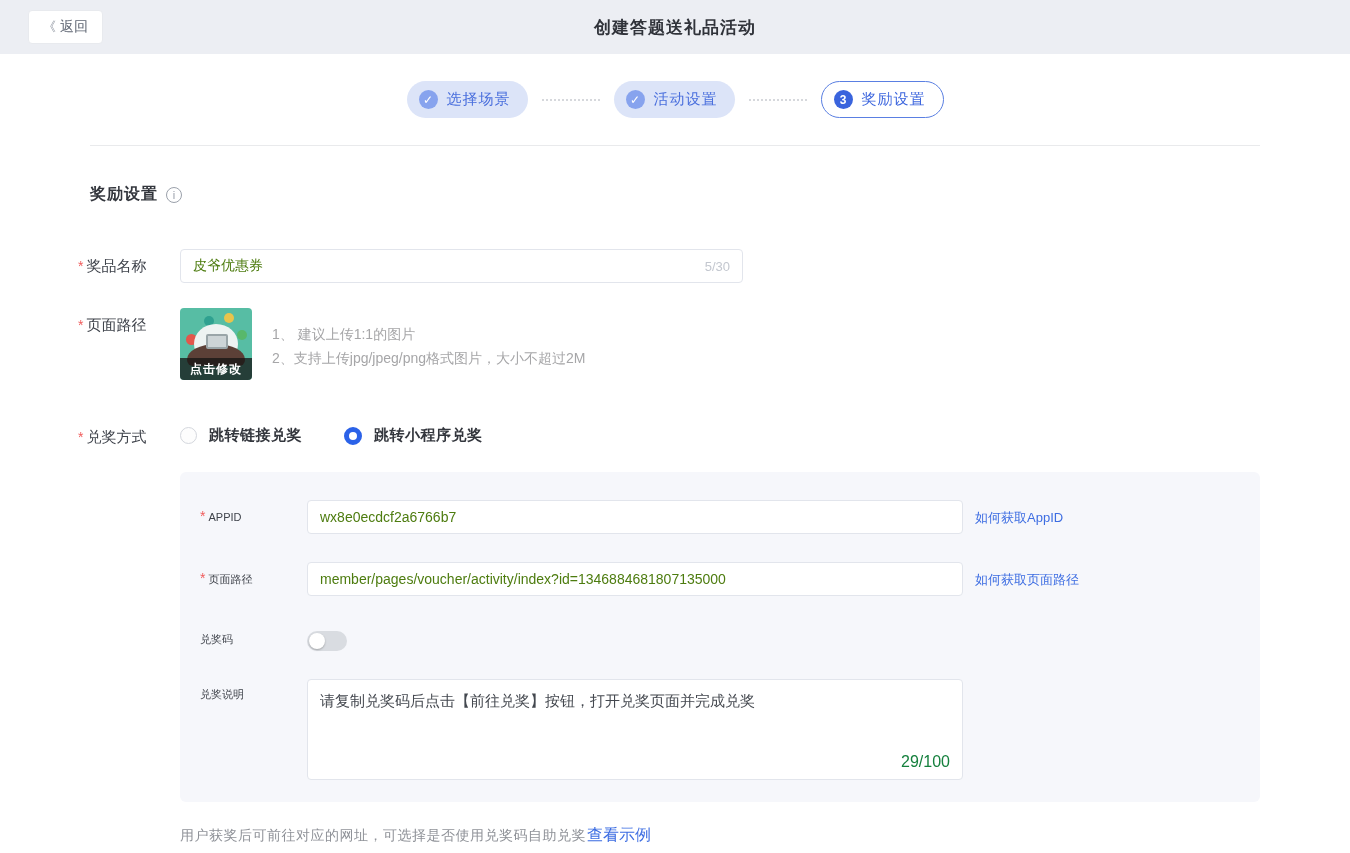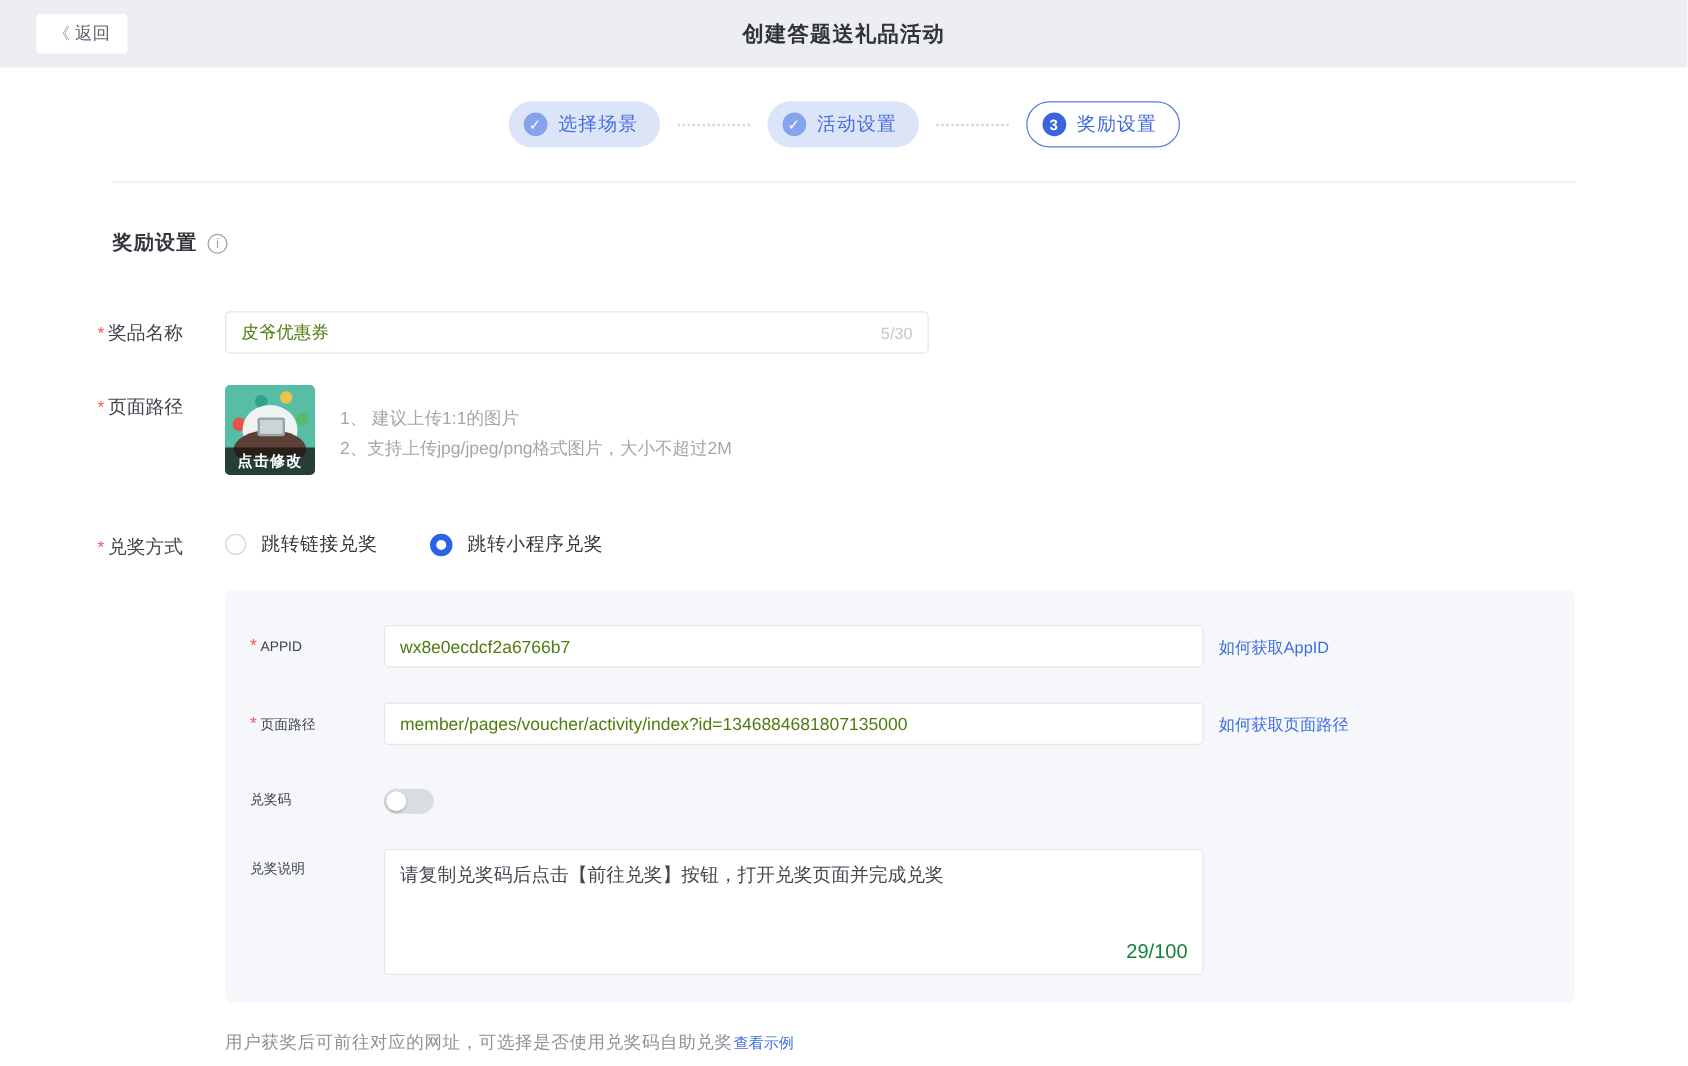--- a/index.html
+++ b/index.html
@@ -77,21 +77,21 @@
   .dot-green { left: 57px; top: 22px; width: 10px; height: 10px; background: #58b86b; }
   .thumb-overlay {
     position: absolute; left: 0; right: 0; bottom: 0; height: 22px;
     background: rgba(20,20,20,0.75); color: #ffffff; font-size: 12px; font-weight: 700;
     display: flex; align-items: center; justify-content: center; letter-spacing: 1px;
   }
   .upload-tips { margin-left: 20px; padding-top: 14px; }
   .upload-tips .tip { font-size: 14px; color: #a6a6a8; line-height: 24px; }
 
   .row-redeem-method { margin-top: 40px; }
-  .radio-group { display: flex; align-items: center; padding-top: 6px; }
+  .radio-group { display: flex; align-items: center; padding-top: 6px; font-weight: bold; }
   .radio-item { display: flex; align-items: center; gap: 12px; cursor: pointer; }
   .radio-item + .radio-item { margin-left: 42px; }
   .radio-circle { width: 17px; height: 17px; border-radius: 50%; border: 1px solid #d4d7dd; background: #fdfdfd; }
   .radio-circle.checked { border: 5px solid #2b62e8; background: #ffffff; width: 18px; height: 18px; }
   .radio-label { font-size: 15px; color: #33363d; letter-spacing: 0.5px; }
 
   
   .panel {
     margin: 25px 90px 0 180px; width: 1080px; background: #f6f7fb;
     border-radius: 6px; padding: 28px 0 22px 20px;
@@ -116,21 +116,21 @@
     width: 656px; height: 101px; background: #ffffff; border: 1px solid #e2e5ec; border-radius: 4px;
     padding: 10px 12px 8px 12px; display: flex; flex-direction: column; justify-content: space-between;
     cursor: text;
   }
   .textarea-box .value { font-size: 15px; color: #44484f; line-height: 22px; }
   .textarea-box .counter { align-self: flex-end; font-size: 16px; color: #15803d; }
 
   
   .footer-note { margin: 23px 0 0 180px; display: flex; align-items: center; gap: 1px; }
   .footer-text { font-size: 14px; color: #8f9298; letter-spacing: 0.5px; }
-  .footer-link { font-size: 12px; color: #3d6de2; text-decoration: none; cursor: pointer; }
+  .footer-link { font-size: 16px; color: #3d6de2; text-decoration: none; cursor: pointer; }
 </style>
 </head>
 <body>
 
 <div class="header">
   <button class="back-btn">
     <span class="back-chevron">《</span>
     <span>返回</span>
   </button>
   <div class="page-title">创建答题送礼品活动</div>

